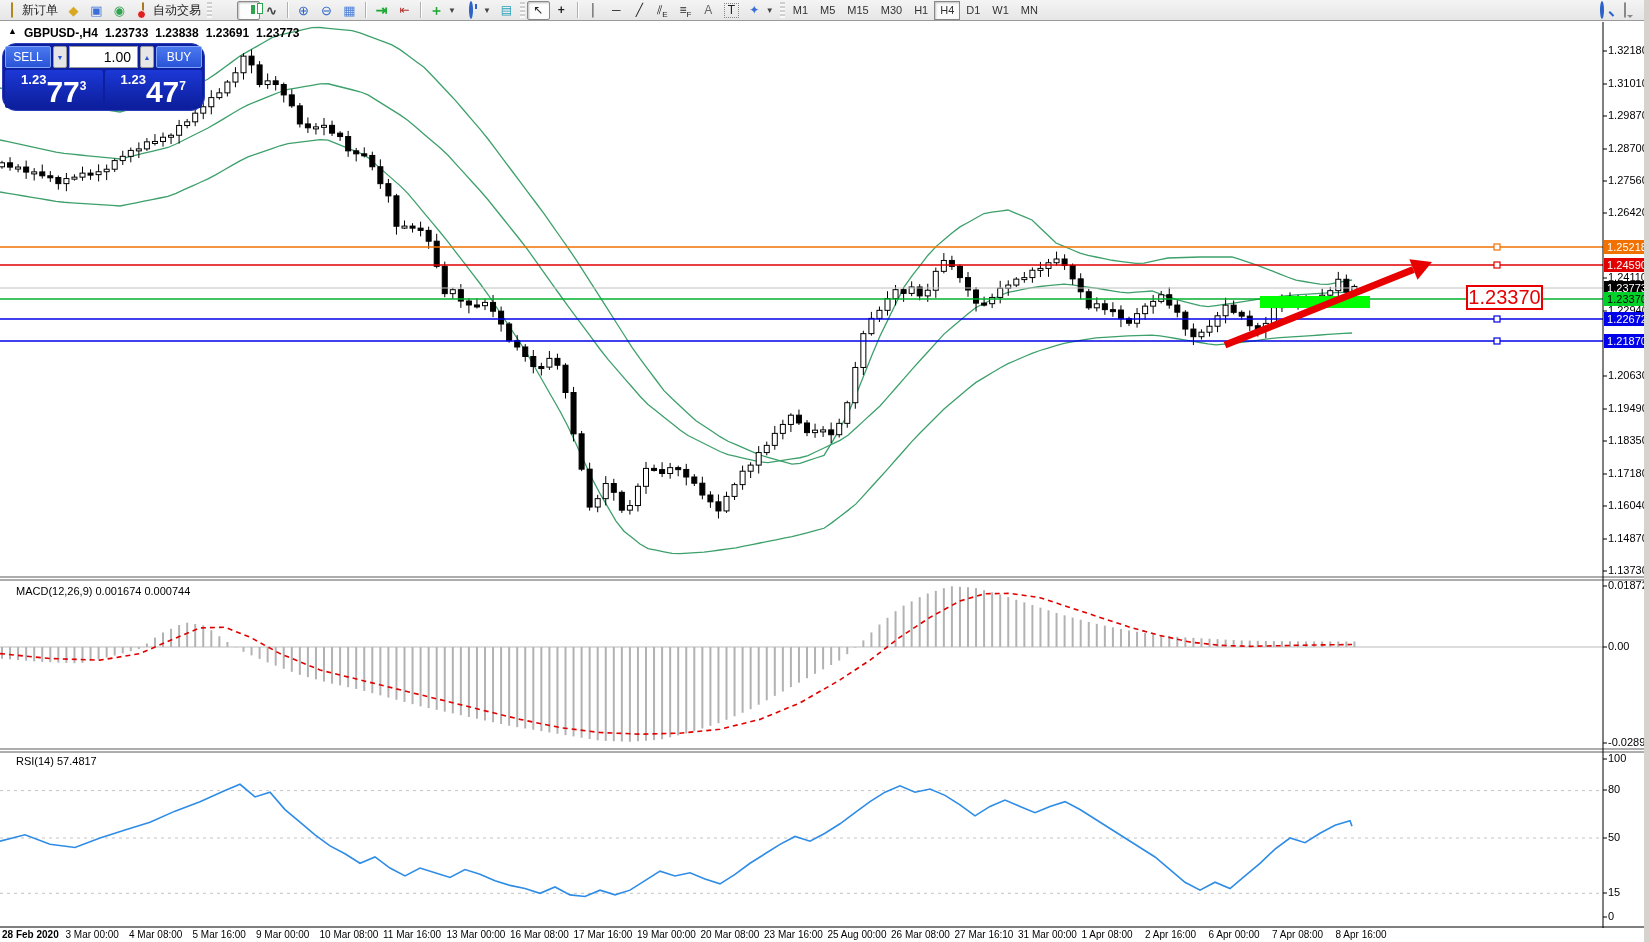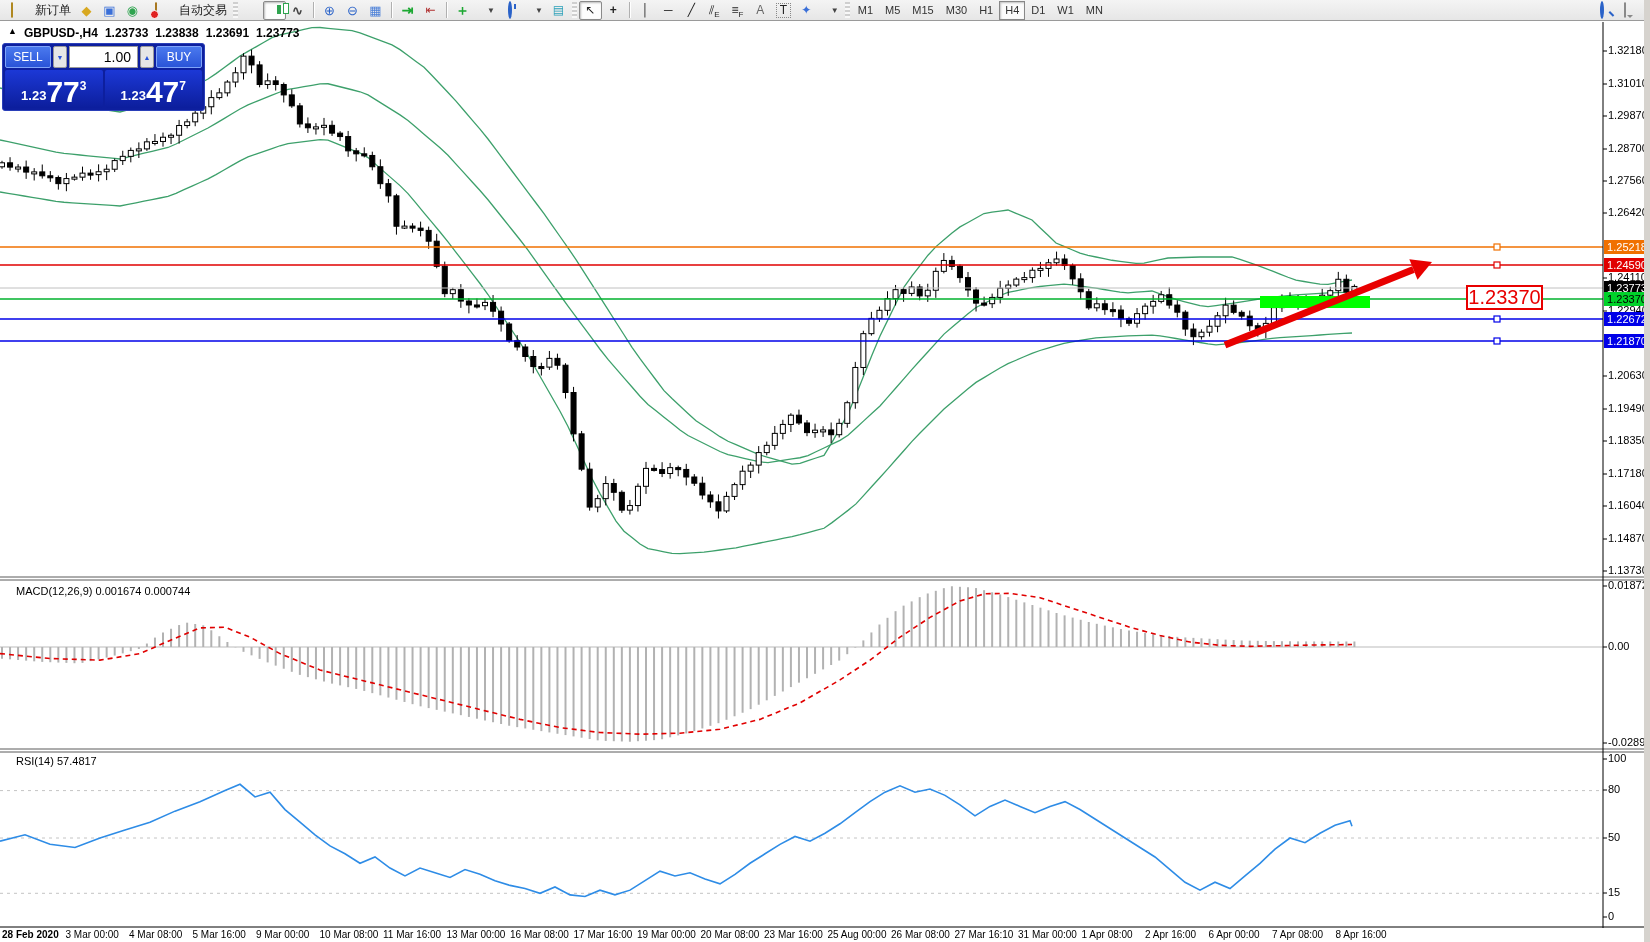--- a/index.html
+++ b/index.html
@@ -6,21 +6,21 @@
   html,body { width:1650px; height:942px; overflow:hidden; background:#fff;
     font-family:"Liberation Sans", sans-serif; }
   
   #toolbar { position:absolute; left:0; top:0; width:1650px; height:21px;
     background:linear-gradient(#f4f4f4,#e6e6e6); border-bottom:1px solid #9a9a9a;
     display:flex; align-items:center; font-size:12px; color:#222; }
   .tb-sep { width:1px; height:16px; background:#b0b0b0; margin:0 4px; box-shadow:1px 0 0 #fff; }
   .tb-grip { width:5px; height:16px; margin:0 2px;
     background:repeating-linear-gradient(#cfcfcf 0 2px, #f8f8f8 2px 4px); }
   .tb-btn { height:19px; min-width:20px; padding:0 3px; display:flex; align-items:center;
-    justify-content:flex-start; gap:16px; border:1px solid transparent; border-radius:2px;
+    justify-content:flex-start; gap:3px; border:1px solid transparent; border-radius:2px;
     white-space:nowrap; cursor:default; }
   .tb-btn.active { background:#fdfdfd; border:1px solid #8a8a8a; box-shadow:inset 1px 1px 2px #bbb; }
   .tb-btn .cn { font-size:12px; }
   .tb-drop { font-size:8px; color:#444; margin-left:1px; }
   .icn { display:inline-block; width:15px; height:15px; position:relative; font-size:12px;
     line-height:15px; text-align:center; }
   .i-doc { background:linear-gradient(135deg,#ffe98a 60%,#e8b93c 60%); border:1px solid #b08820; border-radius:2px; width:12px; height:13px; margin:1px auto; }
   .i-gold { color:#d8a820; font-size:13px; }
   .i-pc { color:#3a6fd8; font-size:13px; }
   .i-sig { color:#2fa44f; font-size:13px; }
@@ -46,32 +46,32 @@
     border:3px solid transparent; border-top-color:#8a8a8a; }
   .tf-btn { font-size:11px; color:#333; padding:0 5px; height:19px; display:flex; align-items:center; border:1px solid transparent; }
   .tf-btn.active { background:#fbfbfb; border:1px solid #888; box-shadow:inset 1px 1px 2px #c0c0c0; }
   sub { font-size:8px; }
   
   #chart-wrap { position:absolute; left:0; top:22px; width:1650px; height:920px; background:#fff; }
   #svg { position:absolute; left:0; top:0; }
   .overlay { position:absolute; }
   #symbol-line { left:8px; top:4px; font-size:12px; font-weight:bold; color:#000; display:flex; gap:7px; }
   
-  #occ { left:2px; top:21px; width:203px; background:#0d1f9e; border:1px solid #2a3fb8; border-radius:3px; padding:2px; }
+  #occ { left:2px; top:21px; width:203px; background:#0d1f9e; border:1px solid #2a3fb8; border-radius:14px; padding:2px; }
   #occ-top { display:flex; height:22px; gap:2px; }
   .occ-btn { flex:0 0 46px; background:linear-gradient(#4a79ee,#2a54d8); color:#fff; font-size:12px;
     display:flex; align-items:center; justify-content:center; border:1px solid #7fa4f8; border-radius:2px; }
   .occ-spin { flex:0 0 14px; background:#e6e6e6; border:1px solid #999; border-radius:2px;
     display:flex; align-items:center; justify-content:center; font-size:7px; color:#2a54d8; }
   #occ-vol { flex:1; background:#fff; border:1px solid #999; font-size:14px; color:#000;
     display:flex; align-items:center; justify-content:flex-end; padding-right:6px; }
   #occ-bottom { display:flex; margin-top:2px; gap:2px; }
   .occ-price { flex:1; height:38px; background:linear-gradient(#1c38d6,#0c1e9c); color:#fff;
     display:flex; align-items:flex-end; justify-content:center; padding-bottom:3px; border-radius:2px; }
-  .occ-price .sm { font-size:13px; font-weight:bold; margin-bottom:2px; }
+  .occ-price .sm { font-size:13px; font-weight:bold; margin-bottom:18px; }
   .occ-price .big { font-size:30px; font-weight:bold; line-height:26px; }
   .occ-price .sup { font-size:12px; font-weight:bold; margin-bottom:12px; }
   .pane-label { font-size:11px; color:#000;padding-left:13px; }
   .scale-txt { position:absolute; font-size:11px; color:#000; left:1608px; }
   .badge { position:absolute; left:1604px; width:46px; height:14px; font-size:11px;
     display:flex; align-items:center; justify-content:center; }
   .time-lbl { position:absolute; top:929px; font-size:10px; color:#000; white-space:nowrap; }
   #red-box { position:absolute; left:1466px; top:285px; width:77px; height:25px; background:#fff;
     border:2px solid #e80000; color:#e80000; font-size:20px; display:flex; align-items:center;
     justify-content:center; font-weight:normal; }

